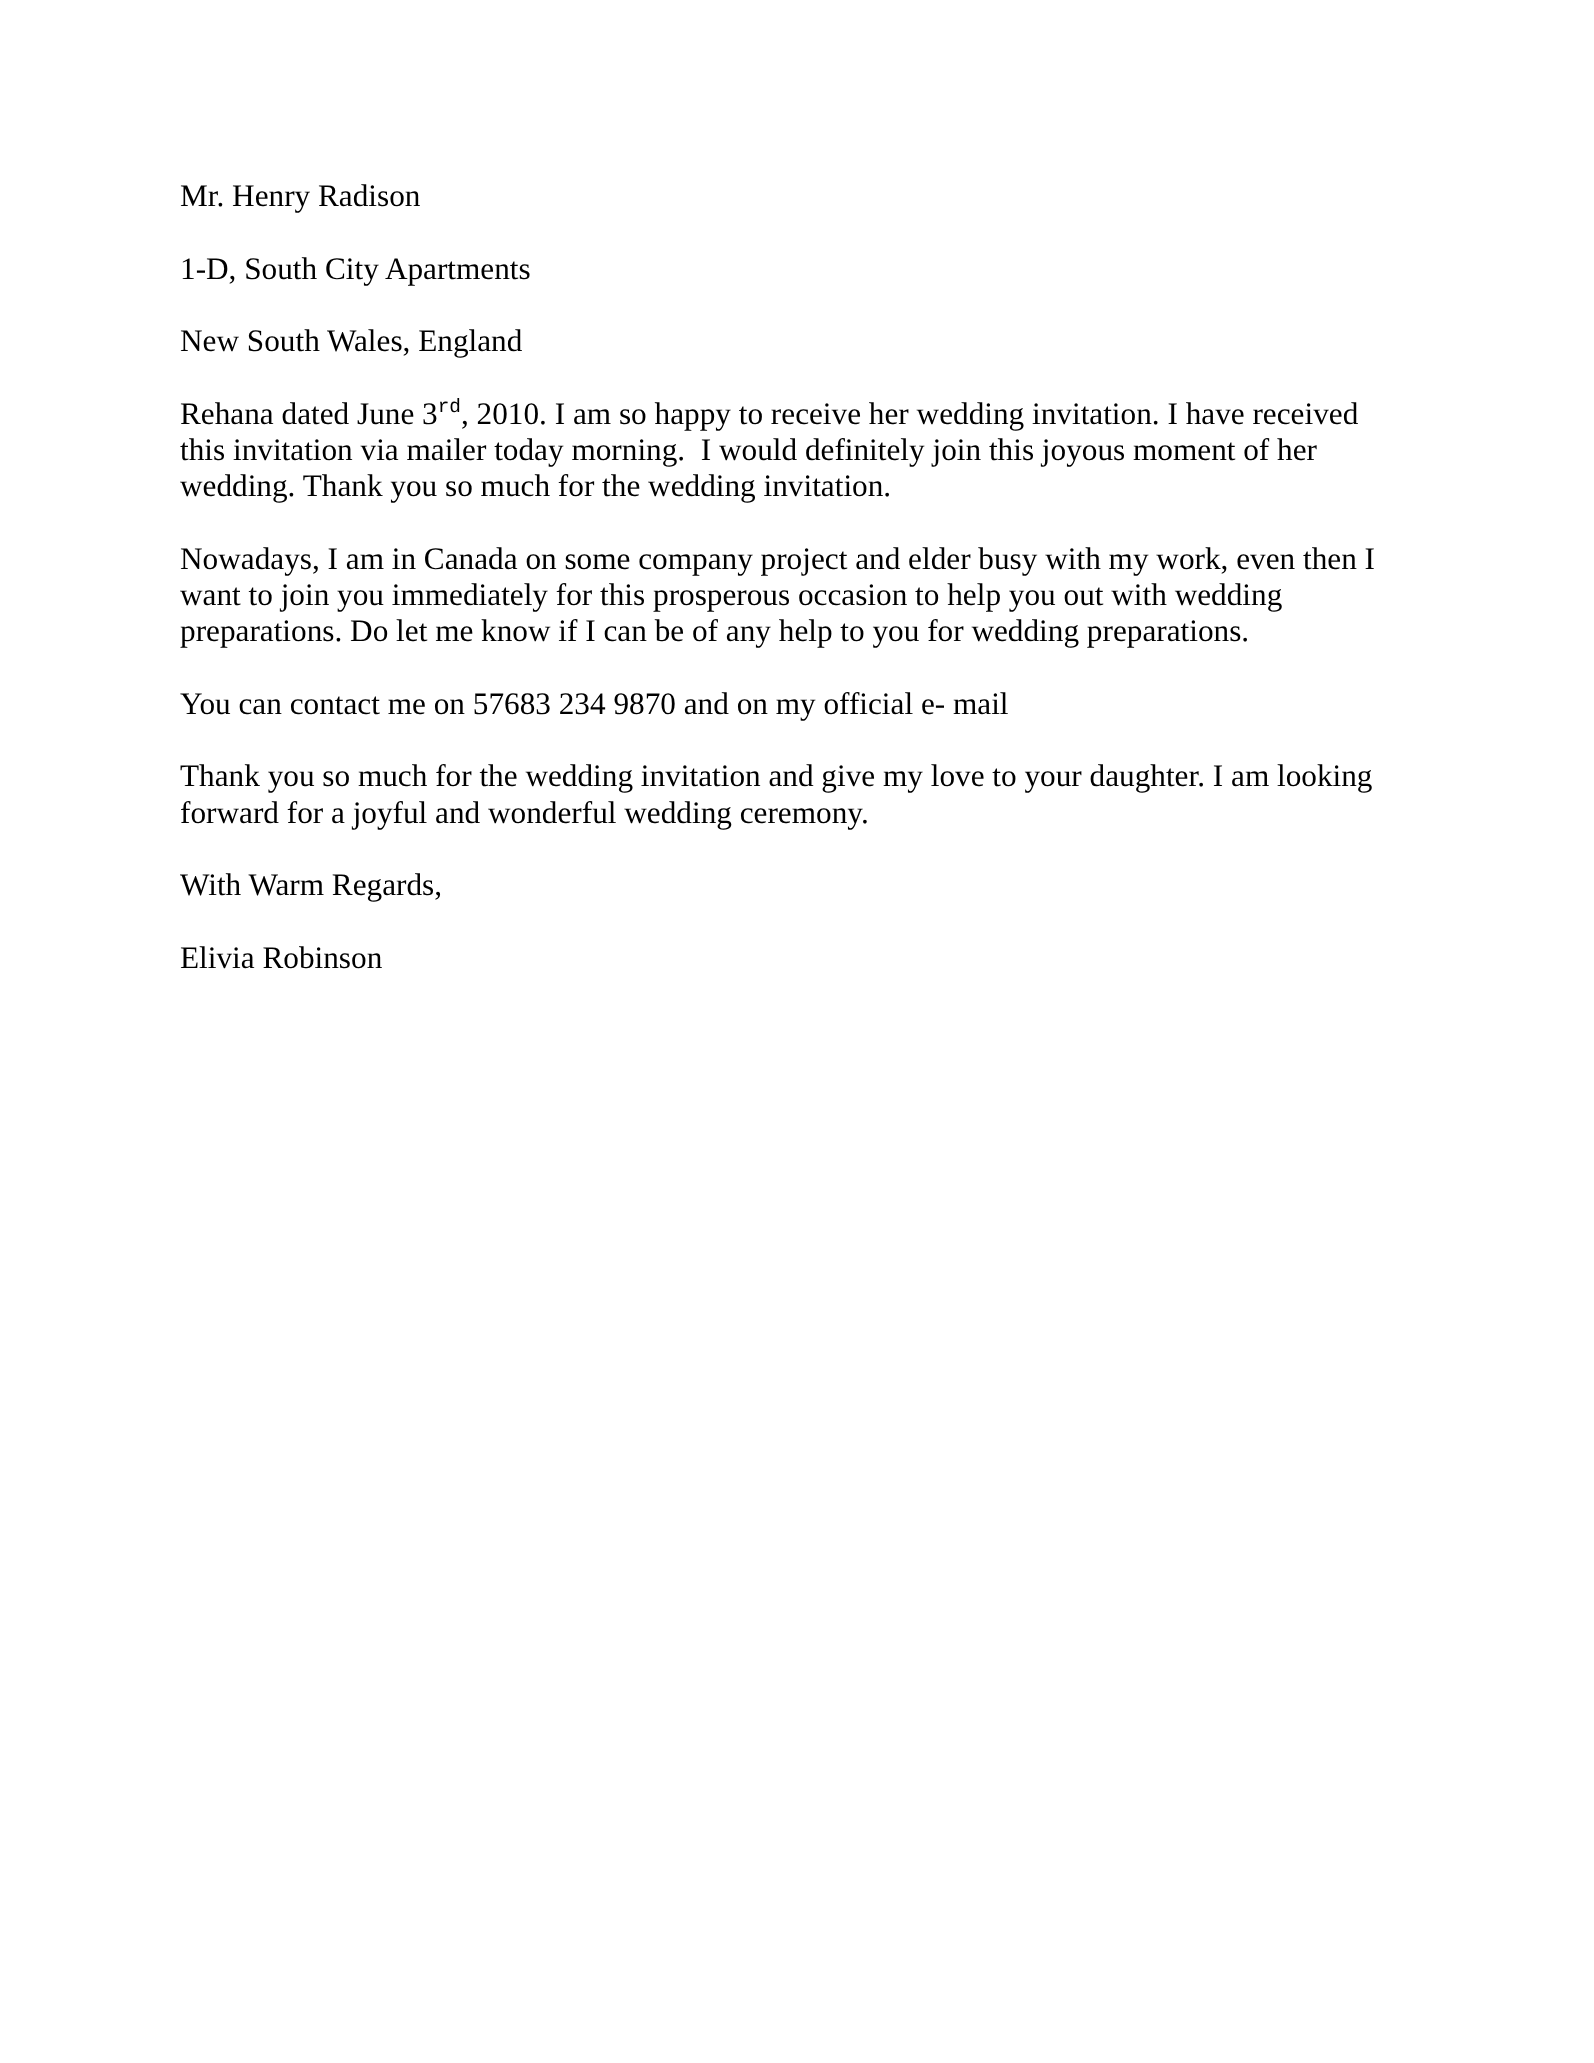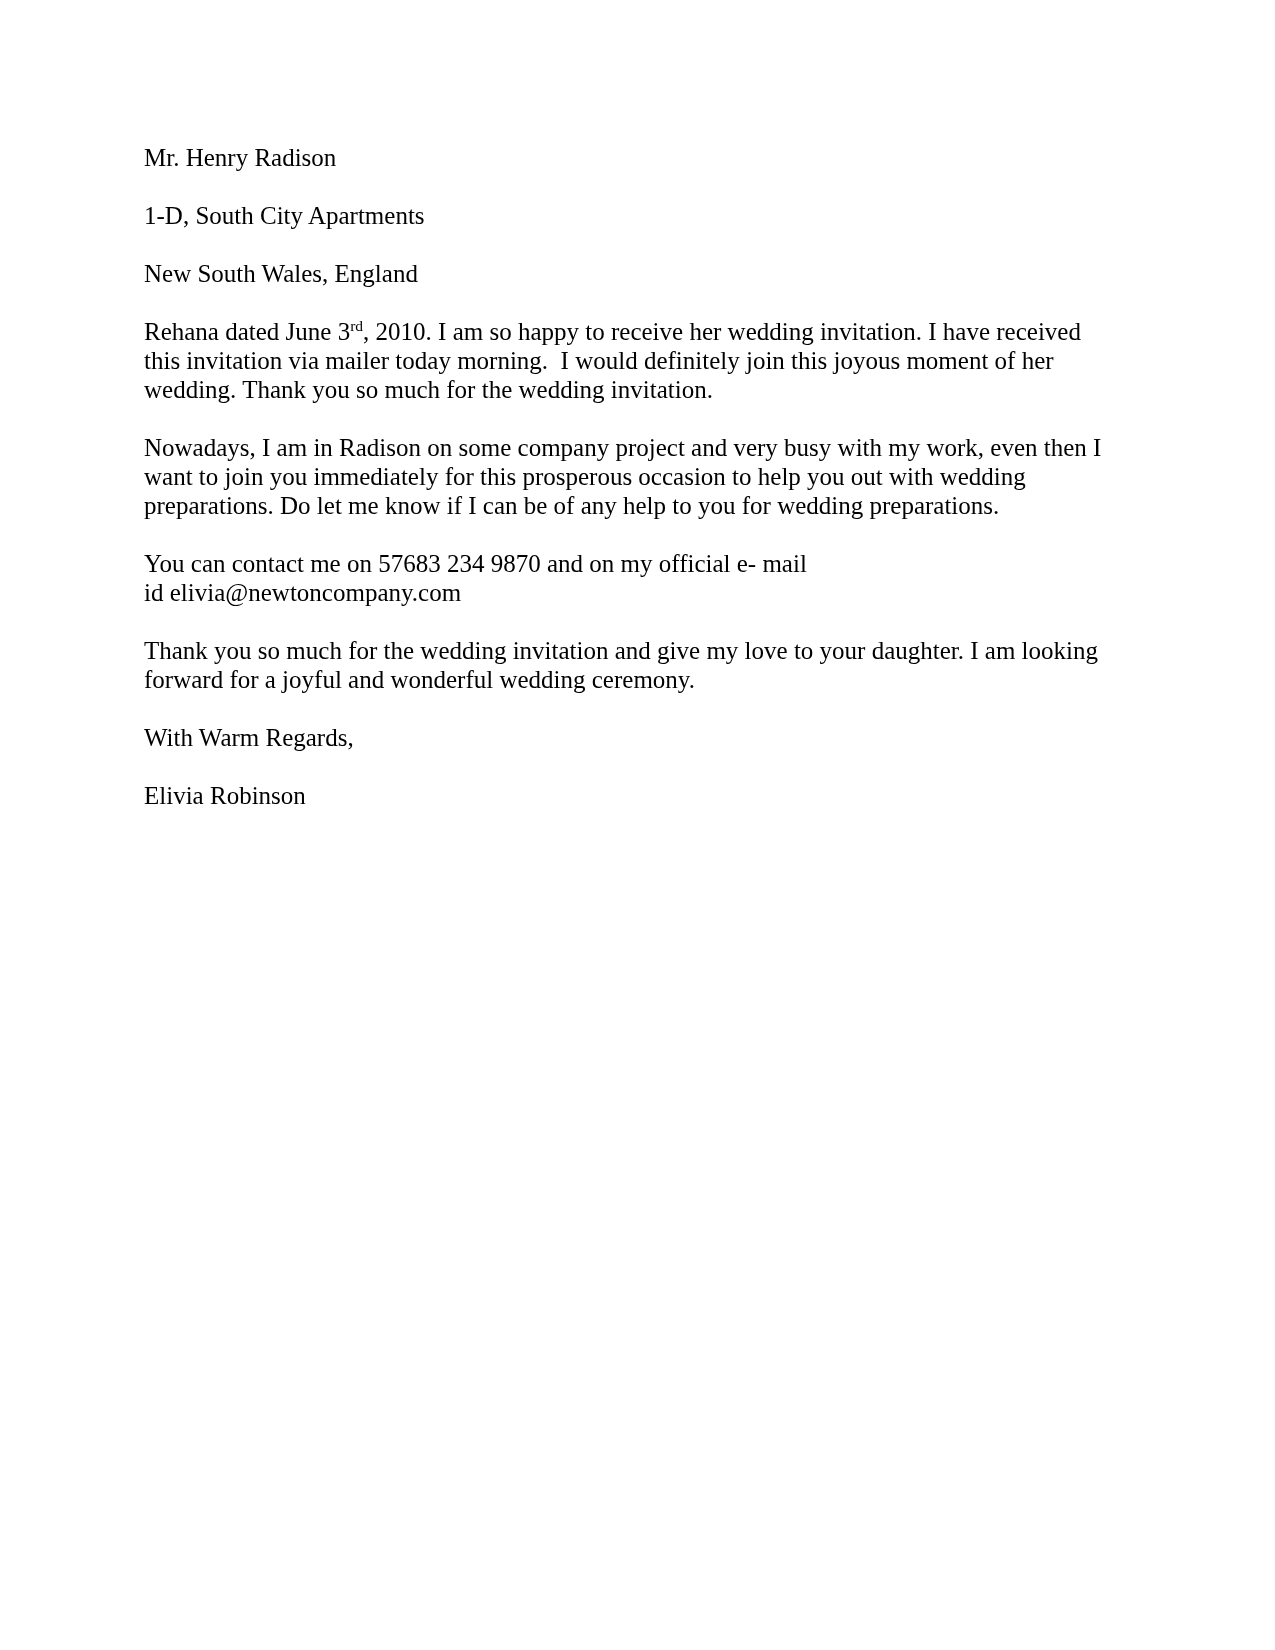--- a/index.html
+++ b/index.html
@@ -27,20 +27,21 @@
     line-height: 29px;
   }
   .line {
     display: block;
     white-space: nowrap;
   }
   sup.ord {
     font-size: 0.62em;
     line-height: 0;
     vertical-align: super;
+    font-family: Liberation Mono, monospace;
   }
 </style>
 </head>
 <body>
 
 <div class="page">
 
   <p class="para">
     <span class="line">Mr. Henry Radison</span>
   </p>
@@ -54,28 +55,27 @@
   </p>
 
 
   <p class="para">
     <span class="line"><span>Rehana dated June 3</span><sup class="ord">rd</sup><span>, 2010. I am so happy to receive her wedding invitation. I have received</span></span>
     <span class="line">this invitation via mailer today morning.&nbsp; I would definitely join this joyous moment of her</span>
     <span class="line">wedding. Thank you so much for the wedding invitation.</span>
   </p>
 
   <p class="para">
-    <span class="line">Nowadays, I am in Radison on some company project and very busy with my work, even then I</span>
+    <span class="line">Nowadays, I am in Canada on some company project and elder busy with my work, even then I</span>
     <span class="line">want to join you immediately for this prosperous occasion to help you out with wedding</span>
     <span class="line">preparations. Do let me know if I can be of any help to you for wedding preparations.</span>
   </p>
 
   <p class="para">
     <span class="line">You can contact me on 57683 234 9870 and on my official e- mail</span>
-    <span class="line">id elivia@newtoncompany.com</span>
   </p>
 
   <p class="para">
     <span class="line">Thank you so much for the wedding invitation and give my love to your daughter. I am looking</span>
     <span class="line">forward for a joyful and wonderful wedding ceremony.</span>
   </p>
 
   <p class="para">
     <span class="line">With Warm Regards,</span>
   </p>

